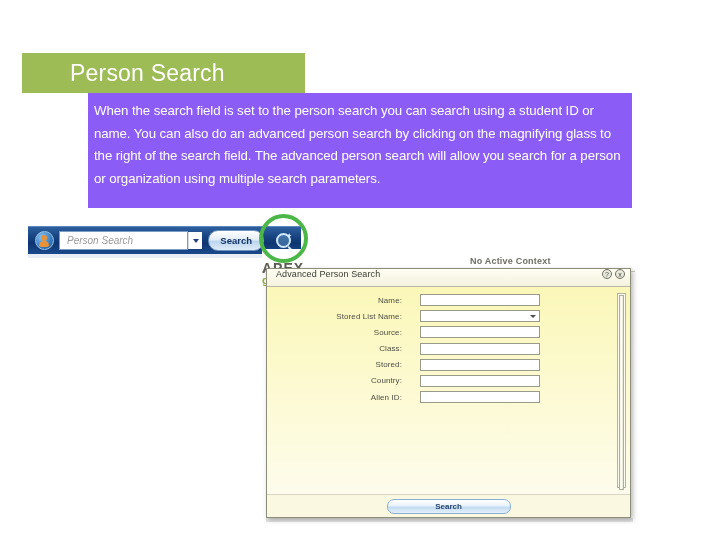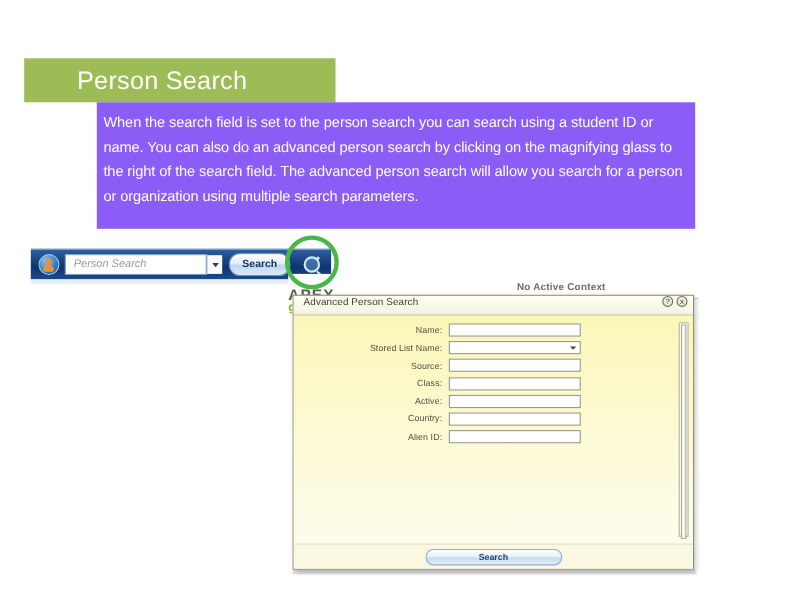--- a/index.html
+++ b/index.html
@@ -201,21 +201,21 @@
     background:linear-gradient(to bottom,#fbf7b8 0%,#fcf9cb 35%,#fdfbe0 78%,#fdfcec 100%);
     overflow:hidden;
   }
   #aps-form{
     position:absolute;left:0;top:7px;right:22px;
   }
   .aps-row{
     display:flex;align-items:center;margin-bottom:4.2px;
   }
   .aps-label{
-    width:135px;text-align:right;padding-right:6px;
+    width:135px;text-align:right;padding-right:18px;
     font-size:8px;color:#4d4d44;letter-spacing:.1px;
   }
   .aps-input{
     width:120px;height:12px;
     background:#ffffff;
     border:1px solid #9a9a8a;
     box-sizing:border-box;
   }
   .aps-input.select{
     display:flex;align-items:center;justify-content:flex-end;
@@ -327,21 +327,21 @@
       <div class="aps-row">
         <span class="aps-label">Class:</span>
         <span class="aps-input"></span>
       </div>
 
 
 
 
 
       <div class="aps-row">
-        <span class="aps-label">Active:</span>
+        <span class="aps-label">Stored:</span>
         <span class="aps-input"></span>
       </div>
 
 
       <div class="aps-row">
         <span class="aps-label">Country:</span>
         <span class="aps-input"></span>
       </div>
 
       <div class="aps-row">

